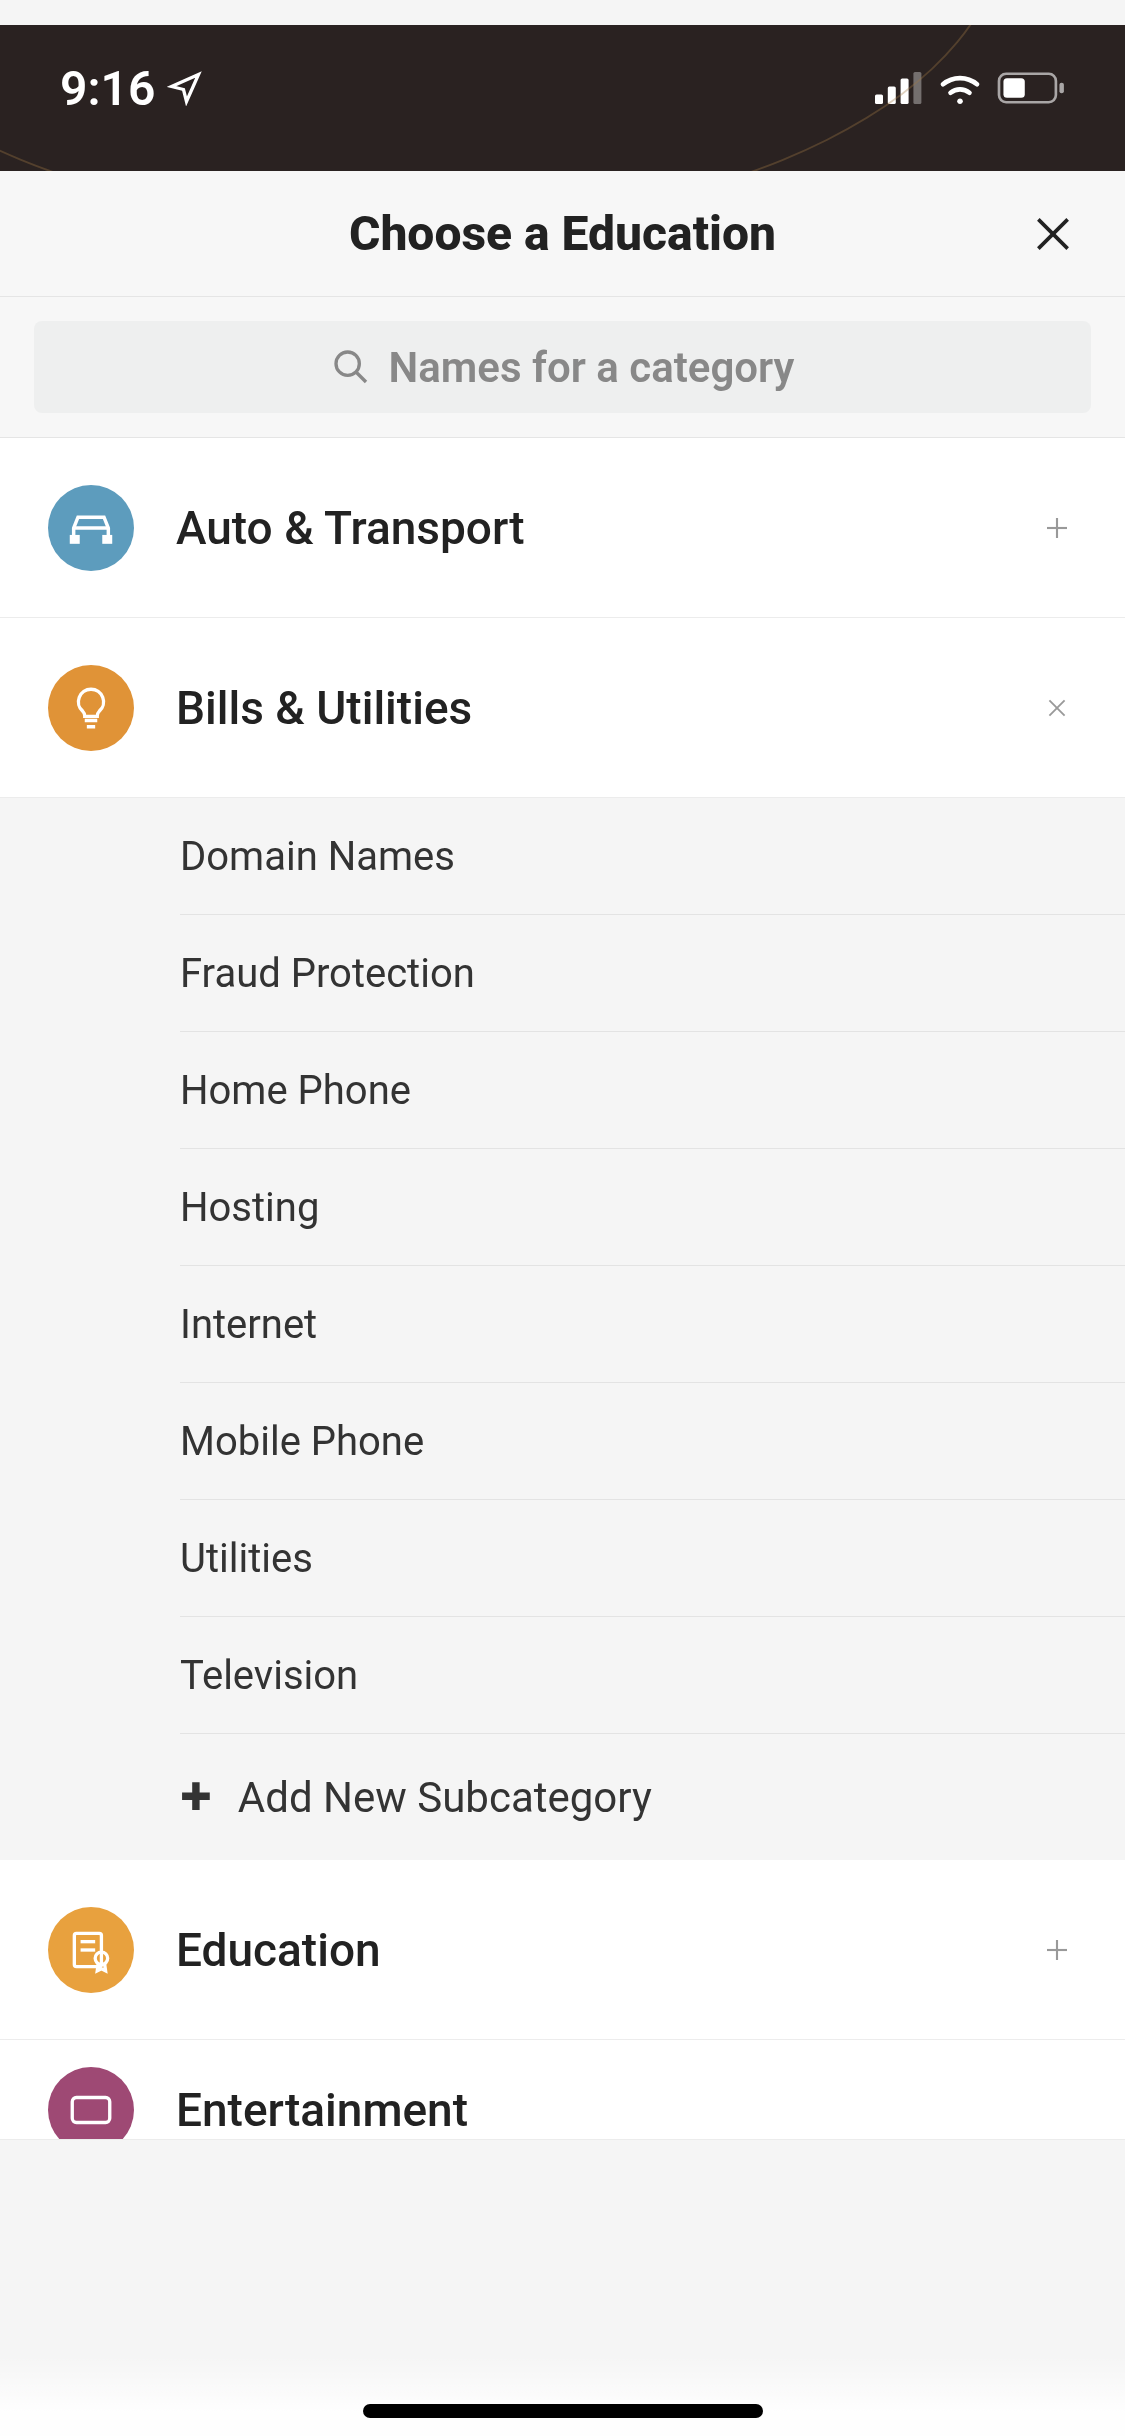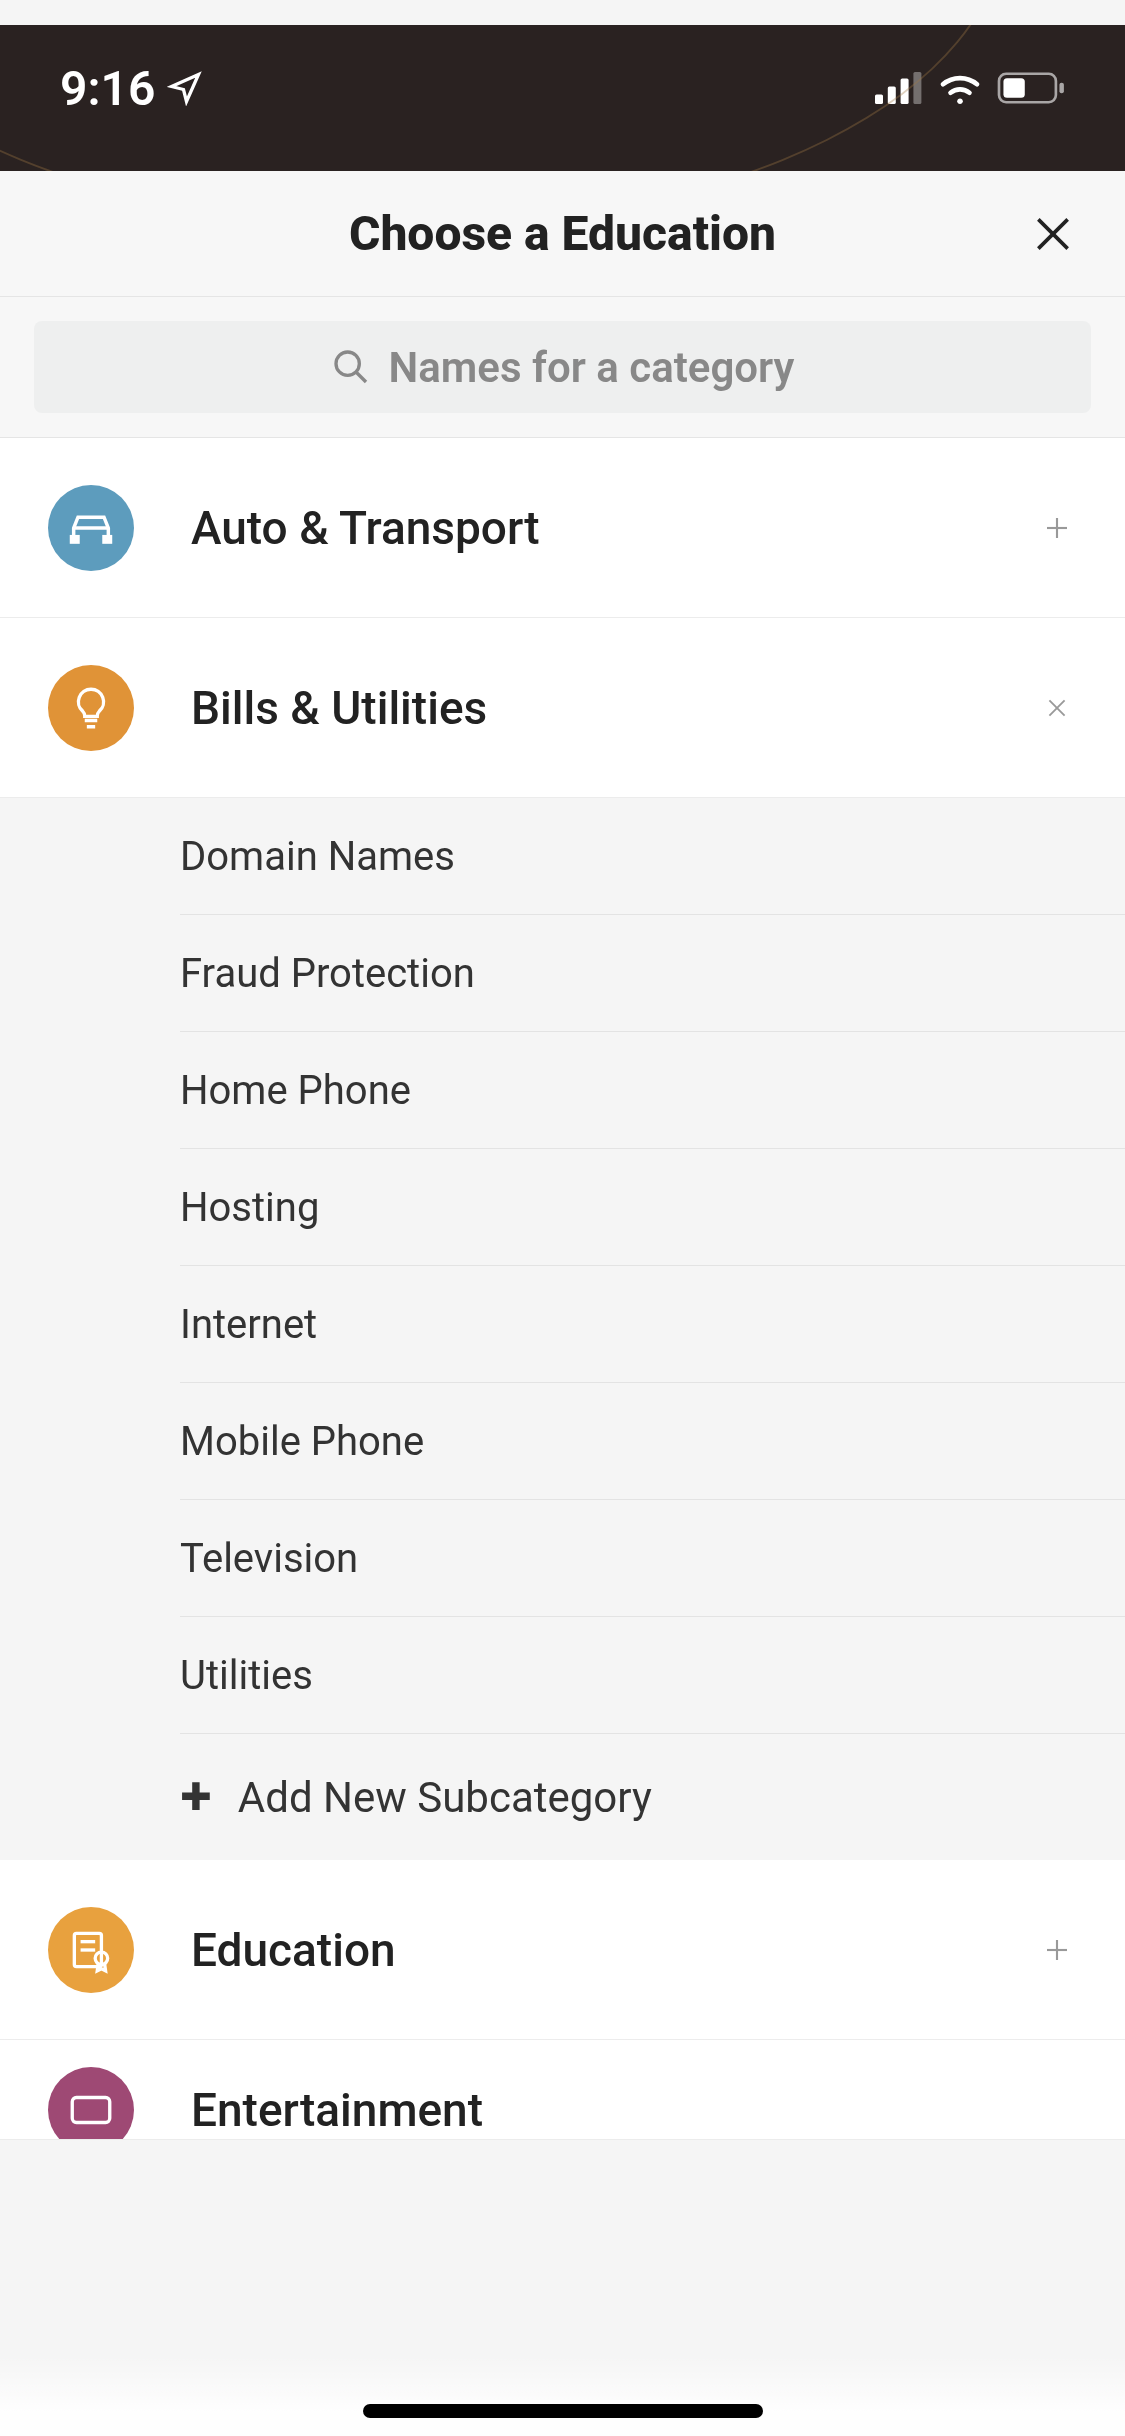--- a/index.html
+++ b/index.html
@@ -119,21 +119,20 @@
     .bg-blue { background: #5d9cbd; }
     .bg-orange { background: #e09337; }
     .bg-green { background: #a5cd6d; }
     .bg-orange2 { background: #e8a13e; }
     .bg-purple { background: #9e4974; }
     .category-label {
       font-size: 46px;
       font-weight: 500;
       color: #222;
       flex: 1;
-      margin-left: 15px;
     }
     .expand-icon {
       width: 40px;
       height: 40px;
       display: flex;
       align-items: center;
       justify-content: center;
       color: #888;
     }
     .subcategory-area {
@@ -279,24 +278,24 @@
     <div class="subcategory-row">
         <span>Hosting</span>
       </div>
     <div class="subcategory-row">
         <span>Internet</span>
       </div>
     <div class="subcategory-row">
         <span>Mobile Phone</span>
       </div>
     <div class="subcategory-row">
+        <span>Utilities</span>
+      </div>
+    <div class="subcategory-row">
         <span>Television</span>
-      </div>
-    <div class="subcategory-row">
-        <span>Utilities</span>
       </div>
     <div class="subcategory-row add">
       <span class="plus">✚</span>
       <span>Add New Subcategory</span>
     </div>
   </div>
 
 
   <div class="category-row">
     <div class="category-icon bg-orange2">

